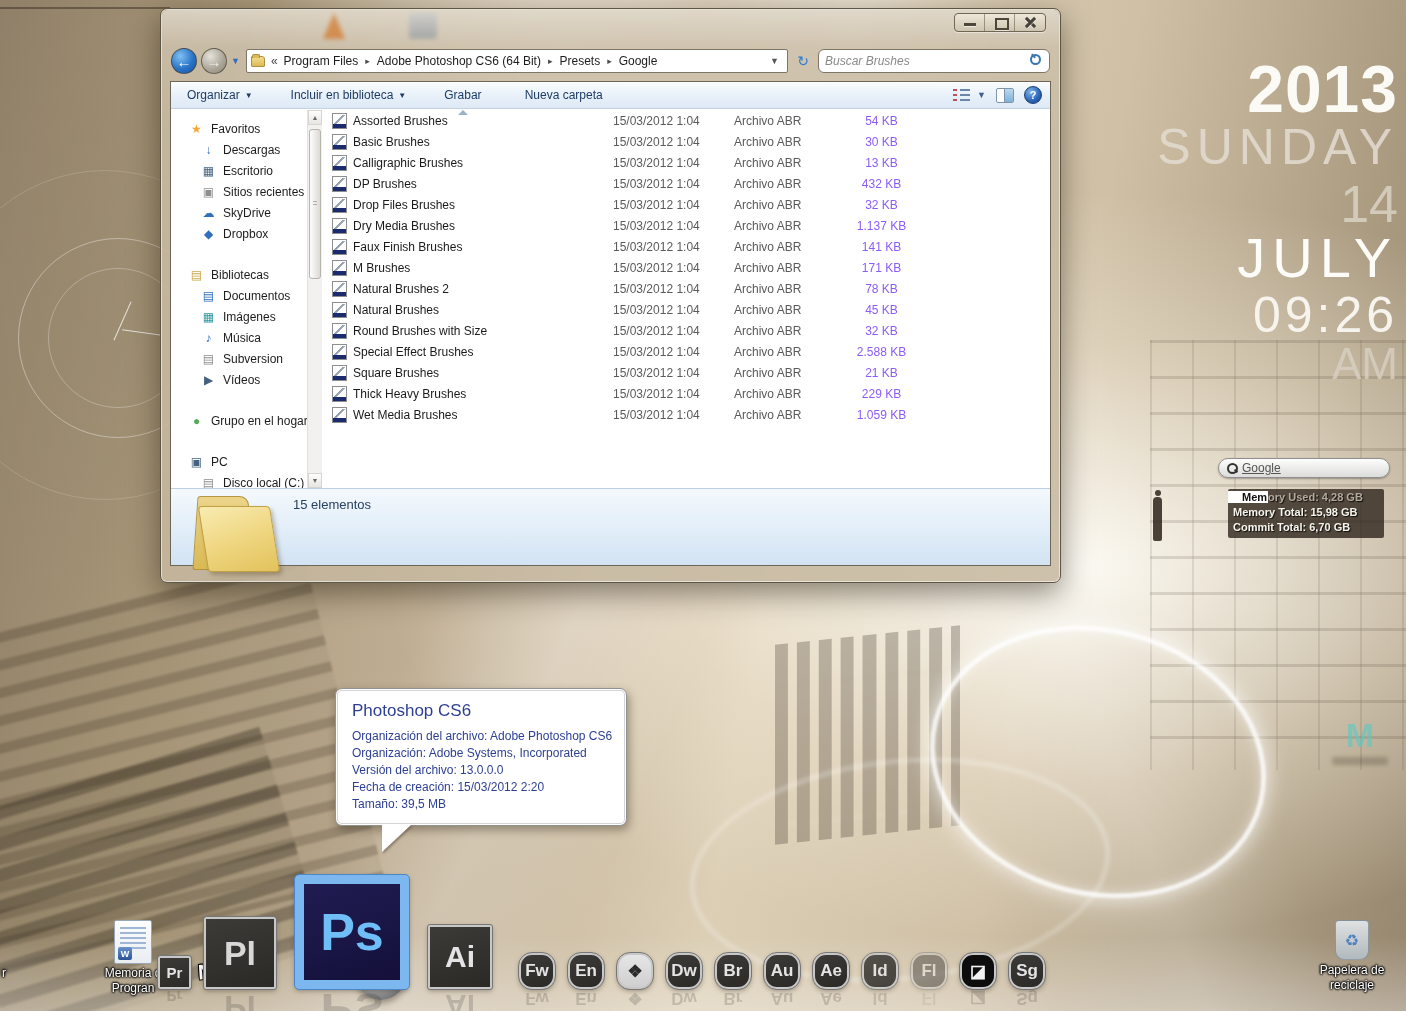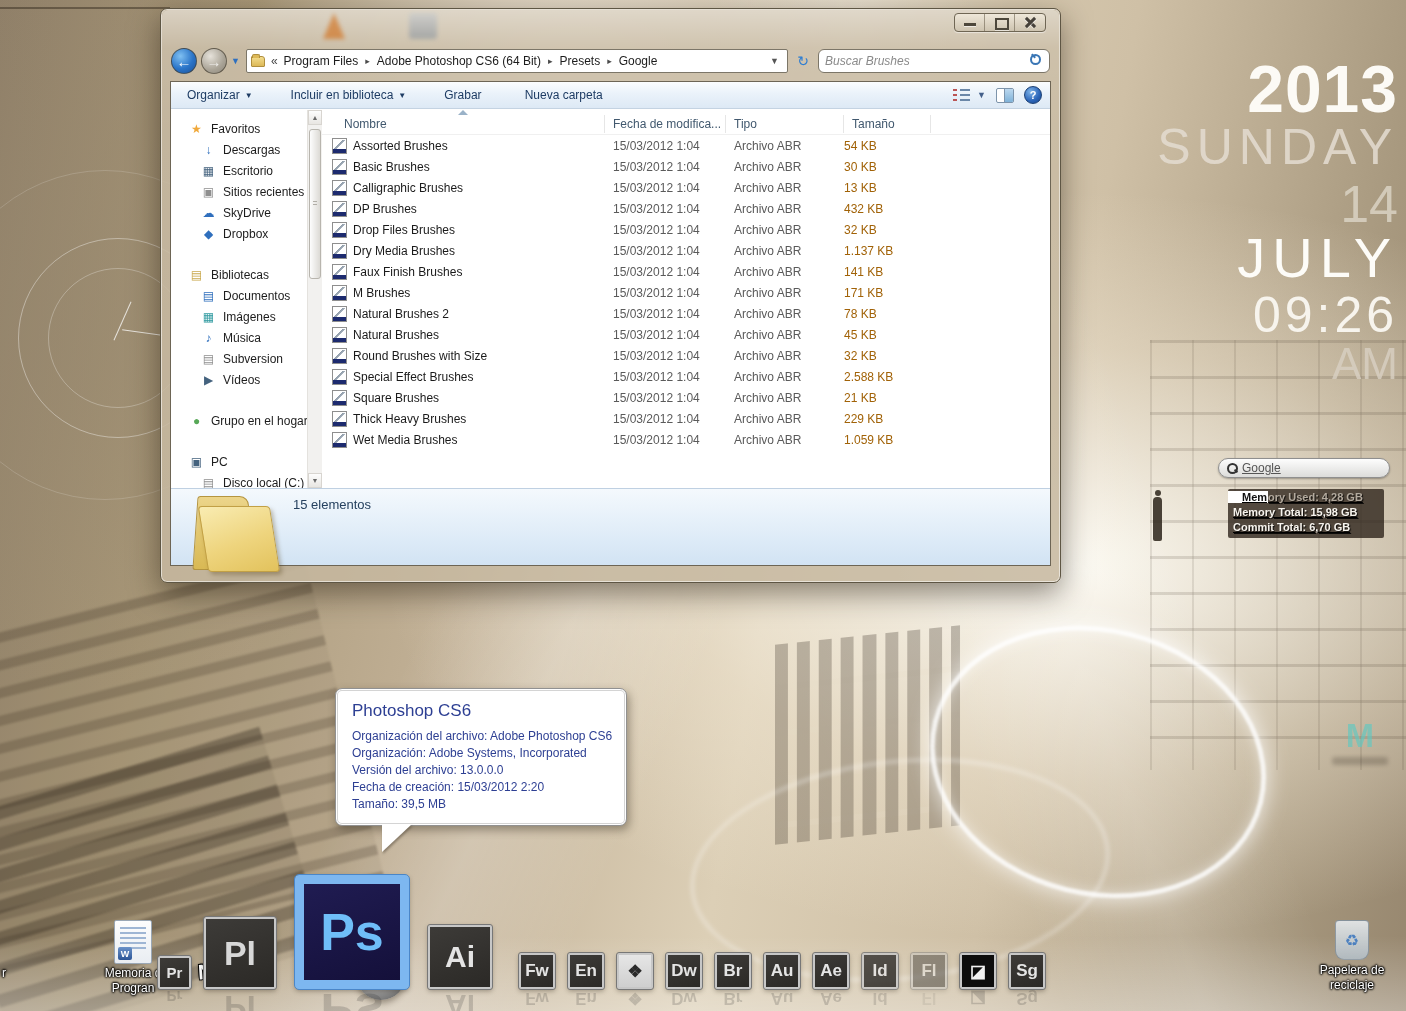--- a/index.html
+++ b/index.html
@@ -66,21 +66,21 @@
   .gsearch { position:absolute; left:1218px; top:458px; width:172px; height:20px; border-radius:10px;
     background:linear-gradient(#fdfdfd,#dcdcda); border:1px solid #8f8f8f; display:flex; align-items:center; gap:5px; padding:0 8px;
     box-shadow:0 1px 2px rgba(0,0,0,.3); }
   .mag { position:relative; width:10px; height:10px; flex:0 0 auto; }
   .mag::before { content:""; position:absolute; left:0; top:0; width:7px; height:7px; border:2px solid #333; border-radius:50%; }
   .mag::after { content:""; position:absolute; left:7px; top:7px; width:4px; height:2px; background:#333; transform:rotate(45deg); }
   .gsearch .glabel { font-size:12px; color:#555;text-decoration:underline; }
 
   
   .memwidget { position:absolute; left:1228px; top:489px; width:156px; background:rgba(46,36,28,.8); border-radius:2px;
-    padding:1px 5px 3px 5px; font-size:11px; font-weight:bold; line-height:15px;text-decoration:underline; }
+    padding:1px 5px 3px 5px; font-size:11px; font-weight:bold; line-height:15px; }
   .memwidget .l1 { position:relative; color:#b3aa9e; text-shadow:1px 1px 1px rgba(0,0,0,.8); white-space:nowrap; }
   .memwidget .chip { background:#fff; color:#111; text-shadow:none; padding:0 1px 0 14px; margin-left:-5px; }
   .memwidget .lw { color:#f7f4ee; text-shadow:1px 1px 1px rgba(0,0,0,.85); white-space:nowrap; }
 
   
   .watermark { position:absolute; left:1332px; top:716px; text-align:center; opacity:.65; }
   .watermark .wm-m { font-size:34px; font-weight:bold; color:#5fc9c2; filter:blur(.6px); }
   .watermark .wm-bar { width:56px; height:8px; margin-top:2px; background:rgba(40,32,24,.35); filter:blur(2px); border-radius:3px; }
 
   
@@ -178,21 +178,21 @@
   .col-h { font-size:12px; color:#41586e; padding-left:8px; border-right:1px solid #e6e6e6; height:18px; display:flex; align-items:center; cursor:default; }
   .col-h.h-name { width:283px; padding-left:22px; }
   .col-h.h-date { width:121px; }
   .col-h.h-type { width:118px; }
   .col-h.h-size { width:87px; }
   .rows { }
   .frow { display:flex; align-items:center; height:21px; font-size:12px; cursor:default; }
   .c-name { width:283px; display:flex; align-items:center; gap:6px; padding-left:10px; color:#1a1a1a; overflow:hidden; white-space:nowrap; }
   .c-date { width:121px; color:#5a5a5a; padding-left:8px; }
   .c-type { width:118px; color:#5a5a5a; padding-left:8px; }
-  .c-size { width:87px; color:#a16207; text-align:left; padding-right:12px; }
+  .c-size { width:87px; color:#8b5cf6; text-align:center; padding-right:12px; }
   .abr-icon { width:15px; height:16px; background:#fff; border:1px solid #8e8e8e; position:relative; flex:0 0 auto; }
   .abr-icon::before { content:""; position:absolute; left:0px; right:0px; bottom:0px; height:4px; background:#1c2a6e; }
   .abr-icon::after { content:""; position:absolute; left:1px; top:1px; width:11px; height:9px;
     background:linear-gradient(135deg, rgba(0,0,0,0) 42%, #8a97a5 42%, #aab5c0 58%, rgba(0,0,0,0) 58%); }
 
   
   .details { position:absolute; left:0; right:0; bottom:0; height:77px; border-top:1px solid #bfd0e2;
     background:linear-gradient(180deg, #f4f9fd, #dceaf7 70%, #d2e3f3); }
   .big-folder { position:absolute; left:20px; top:3px; width:94px; height:84px; }
   .bf-back { position:absolute; left:4px; top:4px; width:52px; height:74px; background:linear-gradient(#ecd58a,#d9b954); border:1px solid #b5953f; border-radius:3px 10px 3px 3px; transform:skewX(-4deg); }
@@ -210,21 +210,21 @@
     filter:drop-shadow(1px 2px 1px rgba(80,70,55,.5)); }
 
   
   .dock { position:absolute; left:158px; bottom:22px; display:flex; align-items:flex-end; gap:13px; z-index:5; }
   .dock-item { position:relative; display:flex; align-items:center; justify-content:center; cursor:default;
     background:linear-gradient(160deg,#3d3b38,#2b2926); color:#e4e4e4; border:2px solid #c7c7c7; outline:1px solid #777;
     border-radius:2px; font-weight:bold; box-shadow:0 2px 5px rgba(50,40,25,.4); }
   .dock-item::after { content:attr(data-label); position:absolute; top:102%; left:0; right:0; text-align:center;
     transform:scaleY(-1); opacity:.18; color:#222; }
   .d-xs { width:33px; height:33px; font-size:15px; }
-  .d-sm { width:36px; height:36px; font-size:17px; }
+  .d-sm { width:36px; height:36px; font-size:17px;border-radius:13px; }
   .d-md { width:64px; height:64px; font-size:30px; }
   .d-lg { width:72px; height:72px; font-size:34px; color:#d8d8d8; }
   .d-ps { width:114px; height:114px; font-size:52px; border:9px solid #7db7f0; outline:1px solid #4a86c8;
     background:linear-gradient(160deg,#201c52,#14103a); color:#6fbef8; border-radius:4px; margin:0 6px; }
   .d-light { background:linear-gradient(#e6e6e6,#cfcfcf); color:#2a2a2a; }
   .d-dim { opacity:.85; }
   .d-faded { opacity:.45; }
   .d-black { background:#0d0d0d; color:#f2f2f2; }
   .d-gap { margin-left:14px; }
 
@@ -466,26 +466,20 @@
         <div class="vscroll" data-interactable="true">
           <div class="sb-btn" data-interactable="true">▲</div>
           <div class="sb-track" data-interactable="true">
             <div class="sb-thumb" data-interactable="true"></div>
           </div>
           <div class="sb-btn" data-interactable="true">▼</div>
         </div>
 
         <div class="file-list" data-interactable="false">
           <div class="sort-glyph" data-interactable="false"></div>
-          <div class="cols-header" data-interactable="false">
-            <div class="col-h h-name" data-interactable="true">Nombre</div>
-            <div class="col-h h-date" data-interactable="true">Fecha de modifica...</div>
-            <div class="col-h h-type" data-interactable="true">Tipo</div>
-            <div class="col-h h-size" data-interactable="true">Tamaño</div>
-          </div>
           <div class="rows" data-interactable="false">
 
               <div class="frow" data-interactable="true">
                 <div class="c-name" data-interactable="false">
                   <span class="abr-icon" data-interactable="false"></span>
                   <span data-interactable="false">Assorted Brushes</span>
                 </div>
                 <div class="c-date" data-interactable="false">15/03/2012 1:04</div>
                 <div class="c-type" data-interactable="false">Archivo ABR</div>
                 <div class="c-size" data-interactable="false">54 KB</div>

